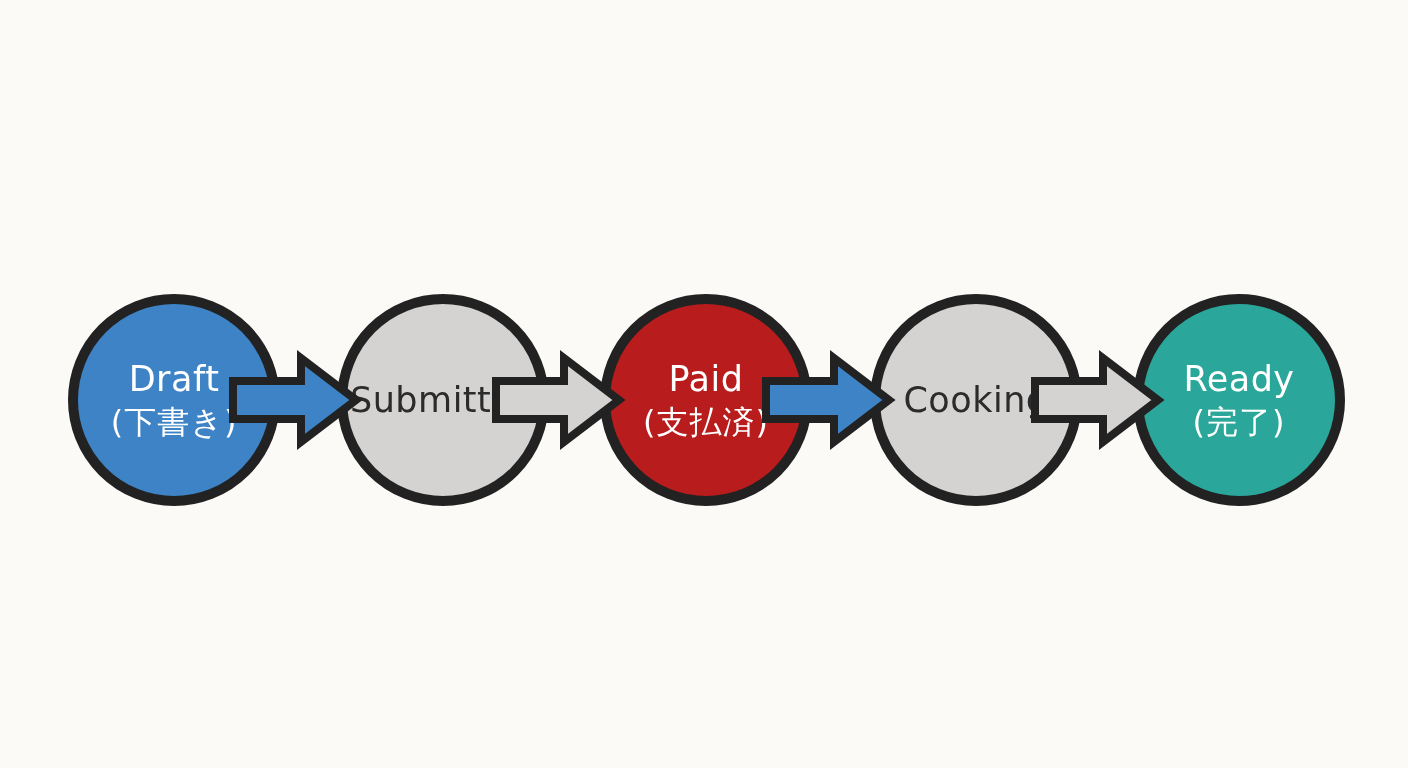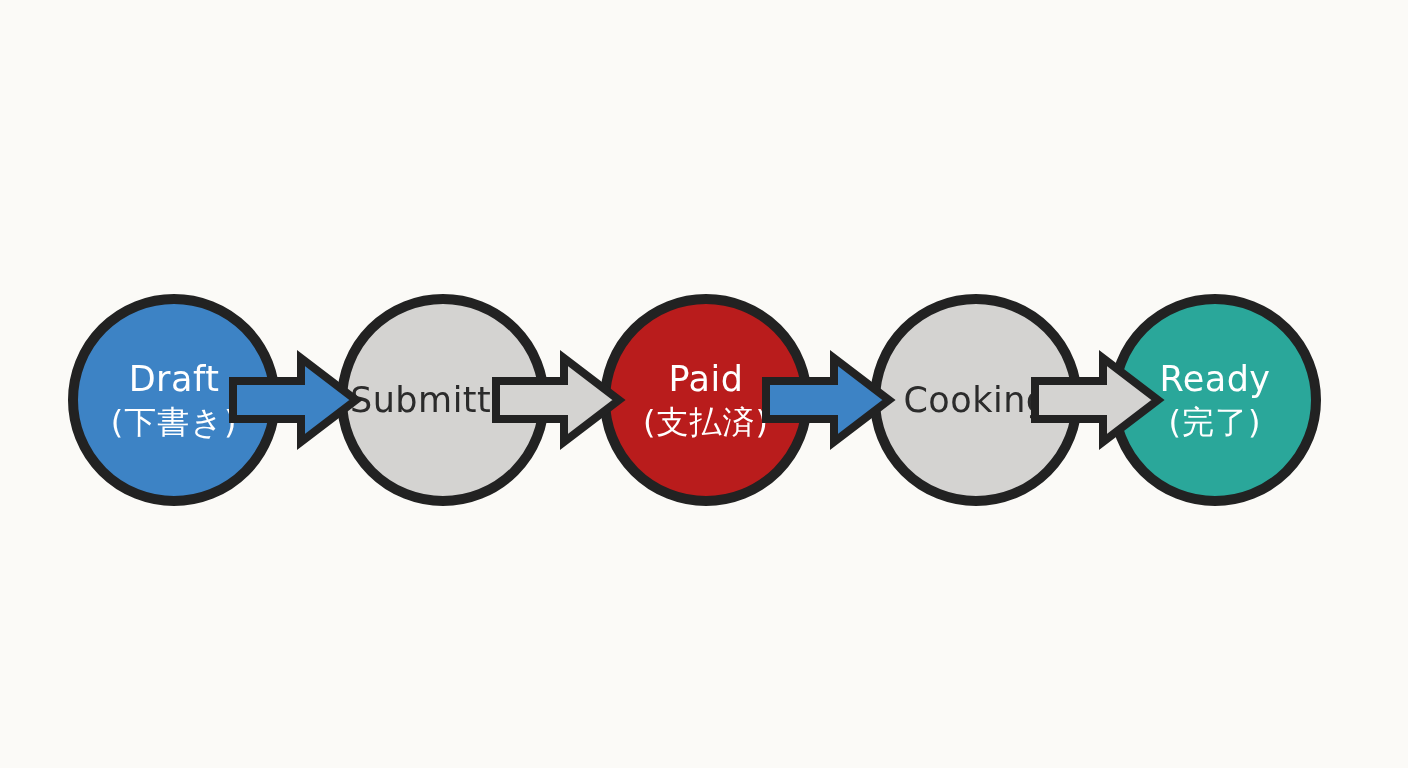--- a/index.html
+++ b/index.html
@@ -28,21 +28,21 @@
     font-size: 32px; line-height: 1.2;
     letter-spacing: 1px; white-space: nowrap;
     margin-top: 4px;
   }
   .node-sublabel:empty { display: none; }
 
   .node-0 { left: 68px; }
   .node-1 { left: 337px; }
   .node-2 { left: 600px; }
   .node-3 { left: 870px; }
-  .node-4 { left: 1109px; text-align: right; }
+  .node-4 { left: 1133px; text-align: right; }
 
   .arrow {
     position: absolute; top: 350px;
     width: 132px; height: 100px;
     overflow: visible;
     z-index: 2;
   }
   .arrow-0 { left: 229px; }
   .arrow-1 { left: 492px; }
   .arrow-2 { left: 762px; }

